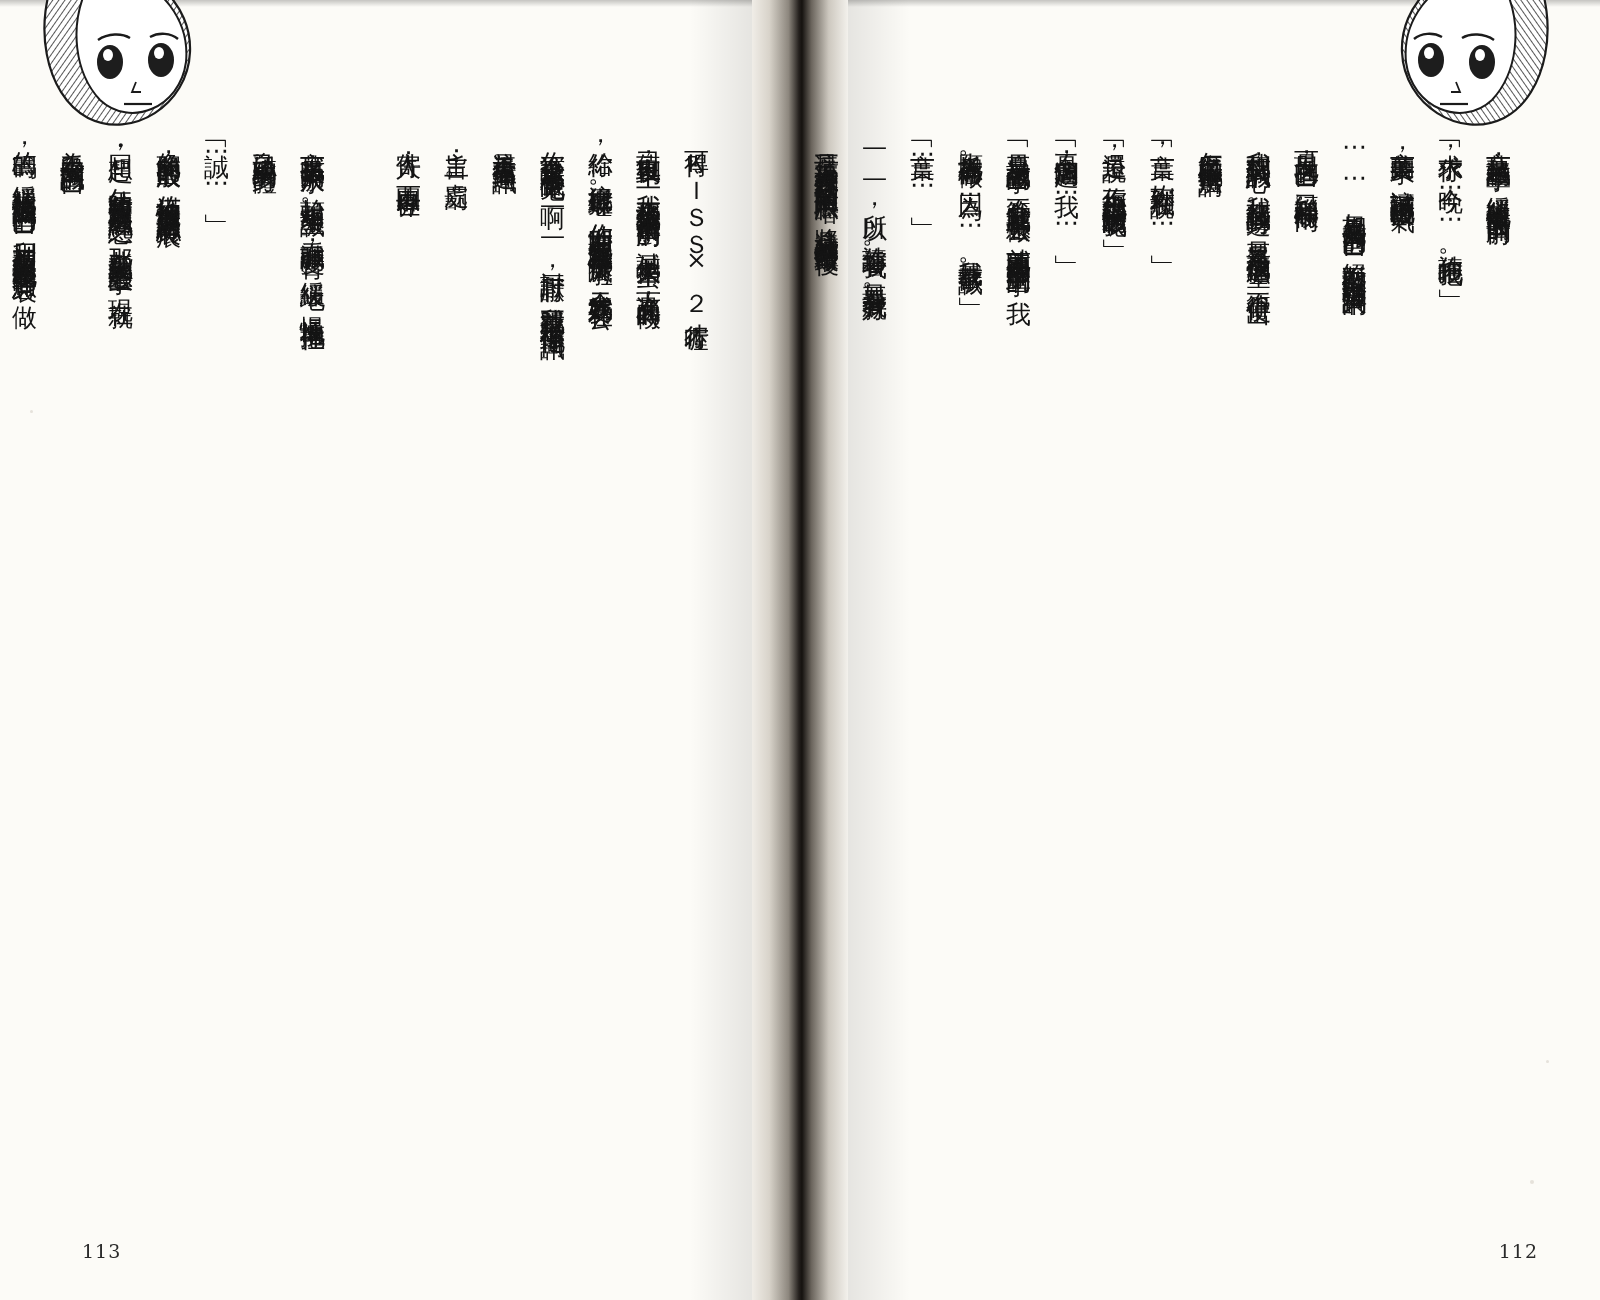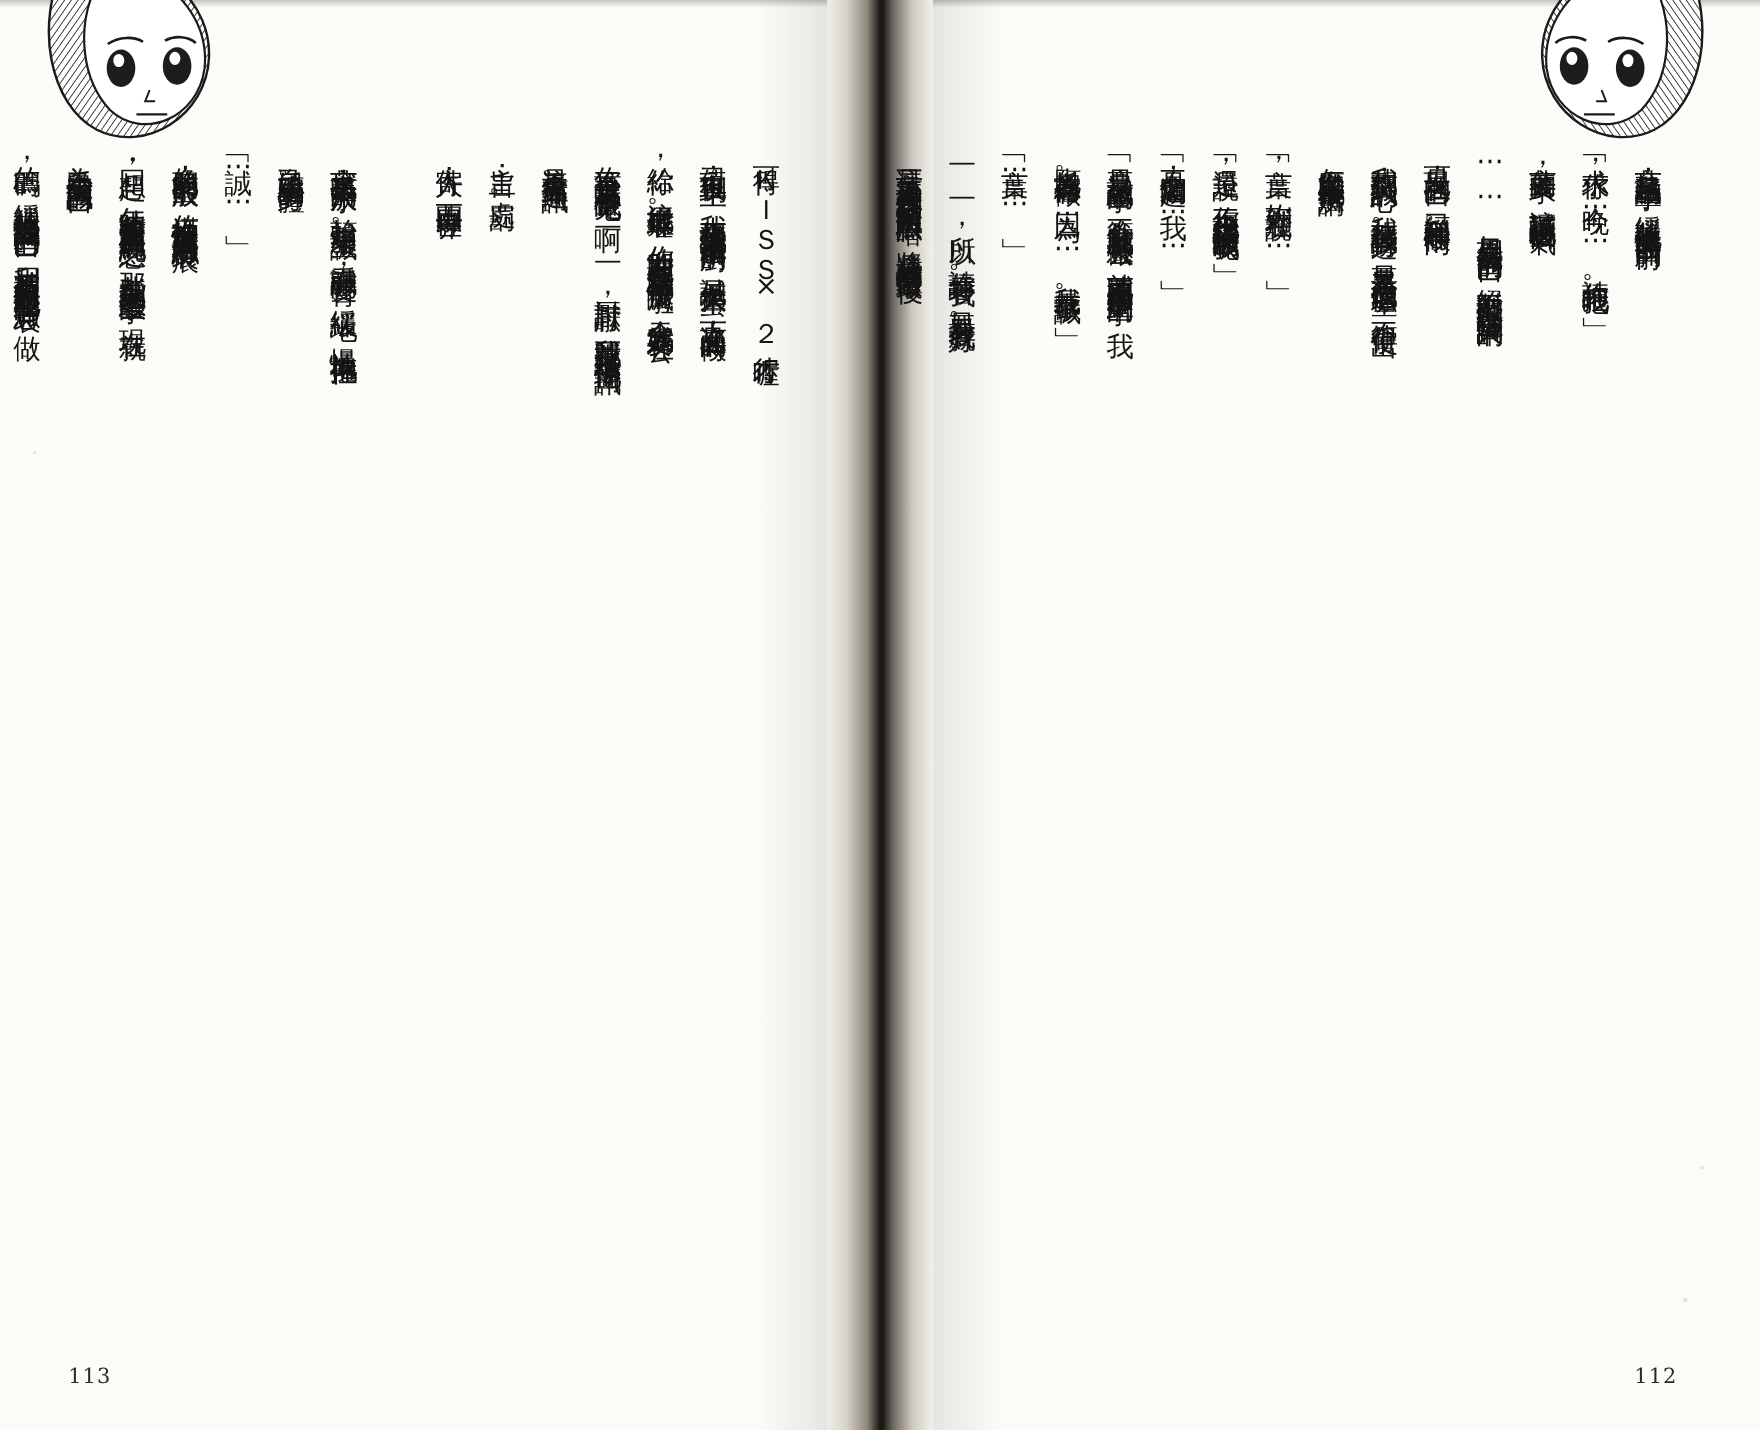--- a/index.html
+++ b/index.html
@@ -76,22 +76,22 @@
 
   
   .folio {
     position: absolute;
     bottom: 38px;
     font-family: "DejaVu Serif", "Liberation Serif", serif;
     font-size: 19px;
     color: #2a2a2a;
     letter-spacing: 1px;
   }
-  .folio-left  { left: 62px; }
-  .folio-right { right: 75px; }
+  .folio-left  { left: 82px; }
+  .folio-right { right: 62px; }
 
   
   .face {
     position: absolute;
     width: 160px;
     height: 135px;
     overflow: hidden;
   }
   .face-left  { top: 0; left: 40px; }
   .face-right { top: 0; right: 48px; }

